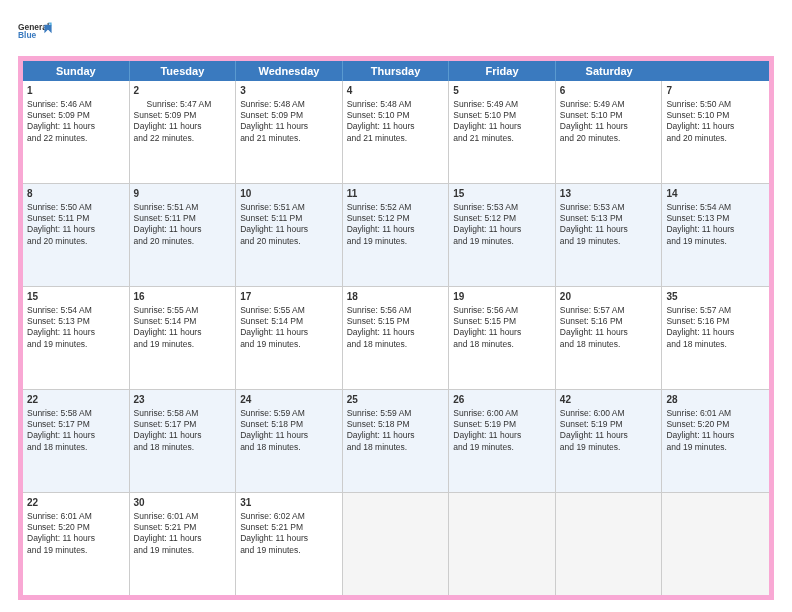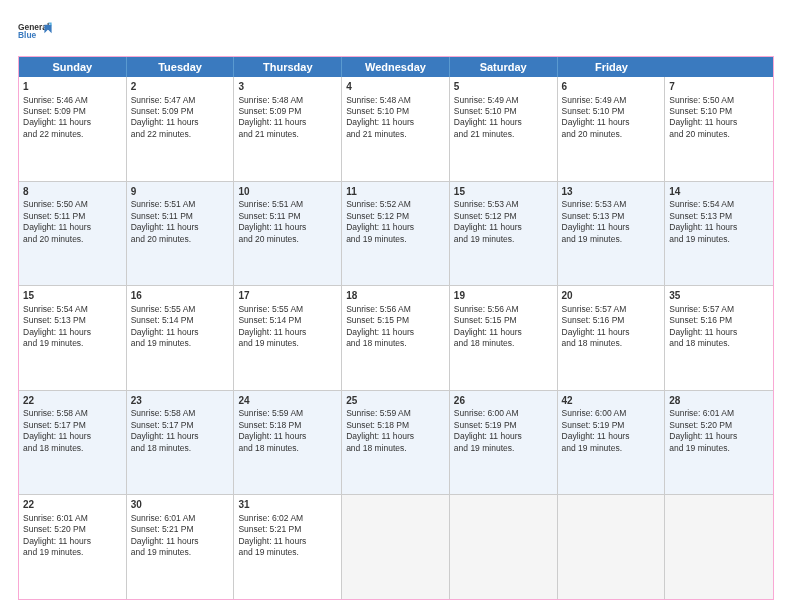--- a/index.html
+++ b/index.html
@@ -44,21 +44,21 @@
     }
     .subtitle {
       font-size: 14px;
       color: #444;
       margin-top: 2px;
     }
     .calendar {
       flex: 1;
       display: flex;
       flex-direction: column;
-      border: 1px solid #f9a8d4;
+      border: 5px solid #f9a8d4;
     }
     .cal-header {
       display: grid;
       grid-template-columns: repeat(7, 1fr);
       background: #3a7abf;
     }
     .cal-header-cell {
       color: #fff;
       font-size: 11px;
       font-weight: bold;
@@ -117,32 +117,32 @@
     <div class="title-block">
       <div class="main-title"></div>
       <div class="subtitle"></div>
     </div>
   </div>
 
   <div class="calendar">
     <div class="cal-header" id="cal-header">
         <div class="cal-header-cell">Sunday</div>
         <div class="cal-header-cell">Tuesday</div>
+        <div class="cal-header-cell">Wednesday</div>
         <div class="cal-header-cell">Thursday</div>
-        <div class="cal-header-cell">Wednesday</div>
+        <div class="cal-header-cell">Friday</div>
         <div class="cal-header-cell">Saturday</div>
-        <div class="cal-header-cell">Friday</div>
       </div>
     <div class="cal-body" id="cal-body">
         <div class="cal-row">
           <div class="cal-cell"><span class="day-num">1</span><span style="white-space: pre-line;">Sunrise: 5:46 AM
 Sunset: 5:09 PM
 Daylight: 11 hours
 and 22 minutes.</span></div>
-          <div class="cal-cell"><span class="day-num">2</span><span style="white-space: pre-line;">Sunrise: 5:47 AM
+          <div class="cal-cell"><span class="day-num">2</span><span style="white-space: pre-line; margin-left: 13px;">Sunrise: 5:47 AM
 Sunset: 5:09 PM
 Daylight: 11 hours
 and 22 minutes.</span></div>
           <div class="cal-cell"><span class="day-num">3</span><span style="white-space: pre-line;">Sunrise: 5:48 AM
 Sunset: 5:09 PM
 Daylight: 11 hours
 and 21 minutes.</span></div>
           <div class="cal-cell"><span class="day-num">4</span><span style="white-space: pre-line;">Sunrise: 5:48 AM
 Sunset: 5:10 PM
 Daylight: 11 hours

